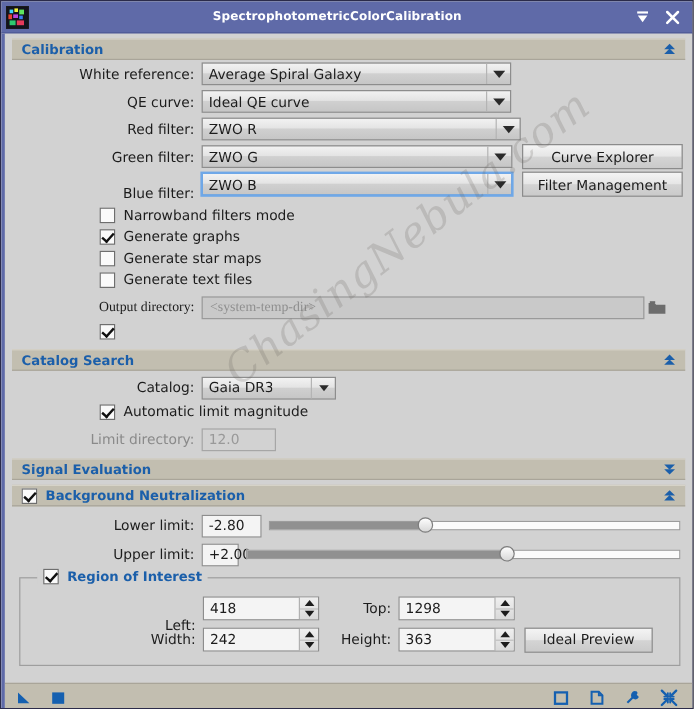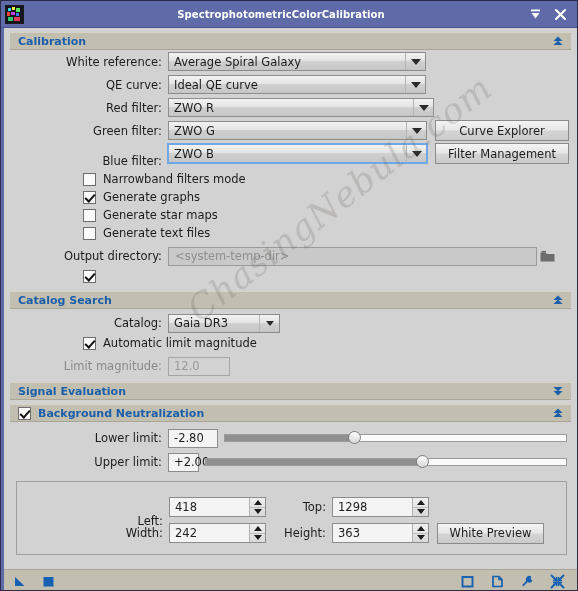--- a/index.html
+++ b/index.html
@@ -454,21 +454,21 @@
         <span class="cb"></span>
         <span class="cbtxt">Generate star maps</span>
       </div>
       <div class="cbrow">
         <span class="cb"></span>
         <span class="cbtxt">Generate text files</span>
       </div>
 
       <div style="height:3px;"></div>
 
-      <div class="row" style="height:22px; padding-right:20px;">
+      <div class="row" style="height:22px; padding-right:20px;font-family:Liberation Serif, serif;">
         <span class="lbl" style="width:154px;">Output directory:</span>
         <div class="lineedit" style="flex:1 1 auto;">
           <span>&lt;system-temp-dir&gt;</span>
         </div>
         <span style="width:20px; display:flex; align-items:center; justify-content:center;">
           <svg width="15" height="13" viewBox="0 0 15 13">
             <path d="M0.5 2.5 L5.5 2.5 L6.8 4 L14.5 4 L14.5 11.5 L0.5 11.5 Z" fill="#6d6d6d"></path>
             <rect x="1.5" y="1" width="4.5" height="1.6" fill="#6d6d6d"></rect>
           </svg>
         </span>
@@ -501,21 +501,21 @@
         </div>
       </div>
 
       <div class="cbrow">
         <span class="cb checked"></span>
         <span class="cbtxt">Automatic limit magnitude</span>
       </div>
 
       <div style="height:3px;"></div>
       <div class="row" style="height:22px;">
-        <span class="lbl dim" style="width:154px;">Limit magnitude:</span>
+        <span class="lbl dim" style="width:154px;">Limit directory:</span>
         <div class="numfield disabled" style="width:62px;">
           <span>12.0</span>
         </div>
       </div>
 
       <div style="height:5px;"></div>
 
       <div class="section-bar">
         <span class="section-title">Signal Evaluation</span>
         <span class="sec-arrow">
@@ -559,20 +559,24 @@
           <span>+2.00</span>
         </div>
         <div class="slider" style="margin-left:6px;">
           <span class="track"></span>
           <span class="fill" style="width:60%;"></span>
           <span class="handle" style="left:calc(60% - 6px);"></span>
         </div>
       </div>
 
       <div class="groupbox">
+        <div class="gb-title">
+          <span class="cb checked"></span>
+          <span class="gbtxt">Region of Interest</span>
+        </div>
 
         <div class="row" style="height:26px; padding-left:0;">
           <span class="lbl" style="width:152px;margin-top:28px;">Left:</span>
           <div class="spin" style="width:97px;">
             <span class="sval">418</span>
             <span class="sbtns">
               <span class="sbtn">
                   <span class="tri-up-s"></span>
                 </span>
               <span class="sbtn">
@@ -612,21 +616,21 @@
             <span class="sval">363</span>
             <span class="sbtns">
               <span class="sbtn">
                   <span class="tri-up-s"></span>
                 </span>
               <span class="sbtn">
                   <span class="tri-down-s"></span>
                 </span>
             </span>
           </div>
-          <div class="btn" style="width:107px; margin-left:8px;">White Preview</div>
+          <div class="btn" style="width:107px; margin-left:8px;">Ideal Preview</div>
         </div>
       </div>
 
     </div>
 
     <div class="bottombar">
       <div class="bb-left">
         <span class="bb-ico">
           <svg width="15" height="15" viewBox="0 0 15 15">
             <path d="M2 3 L2 12 L11.5 12 Z" fill="#1560b0"></path>

